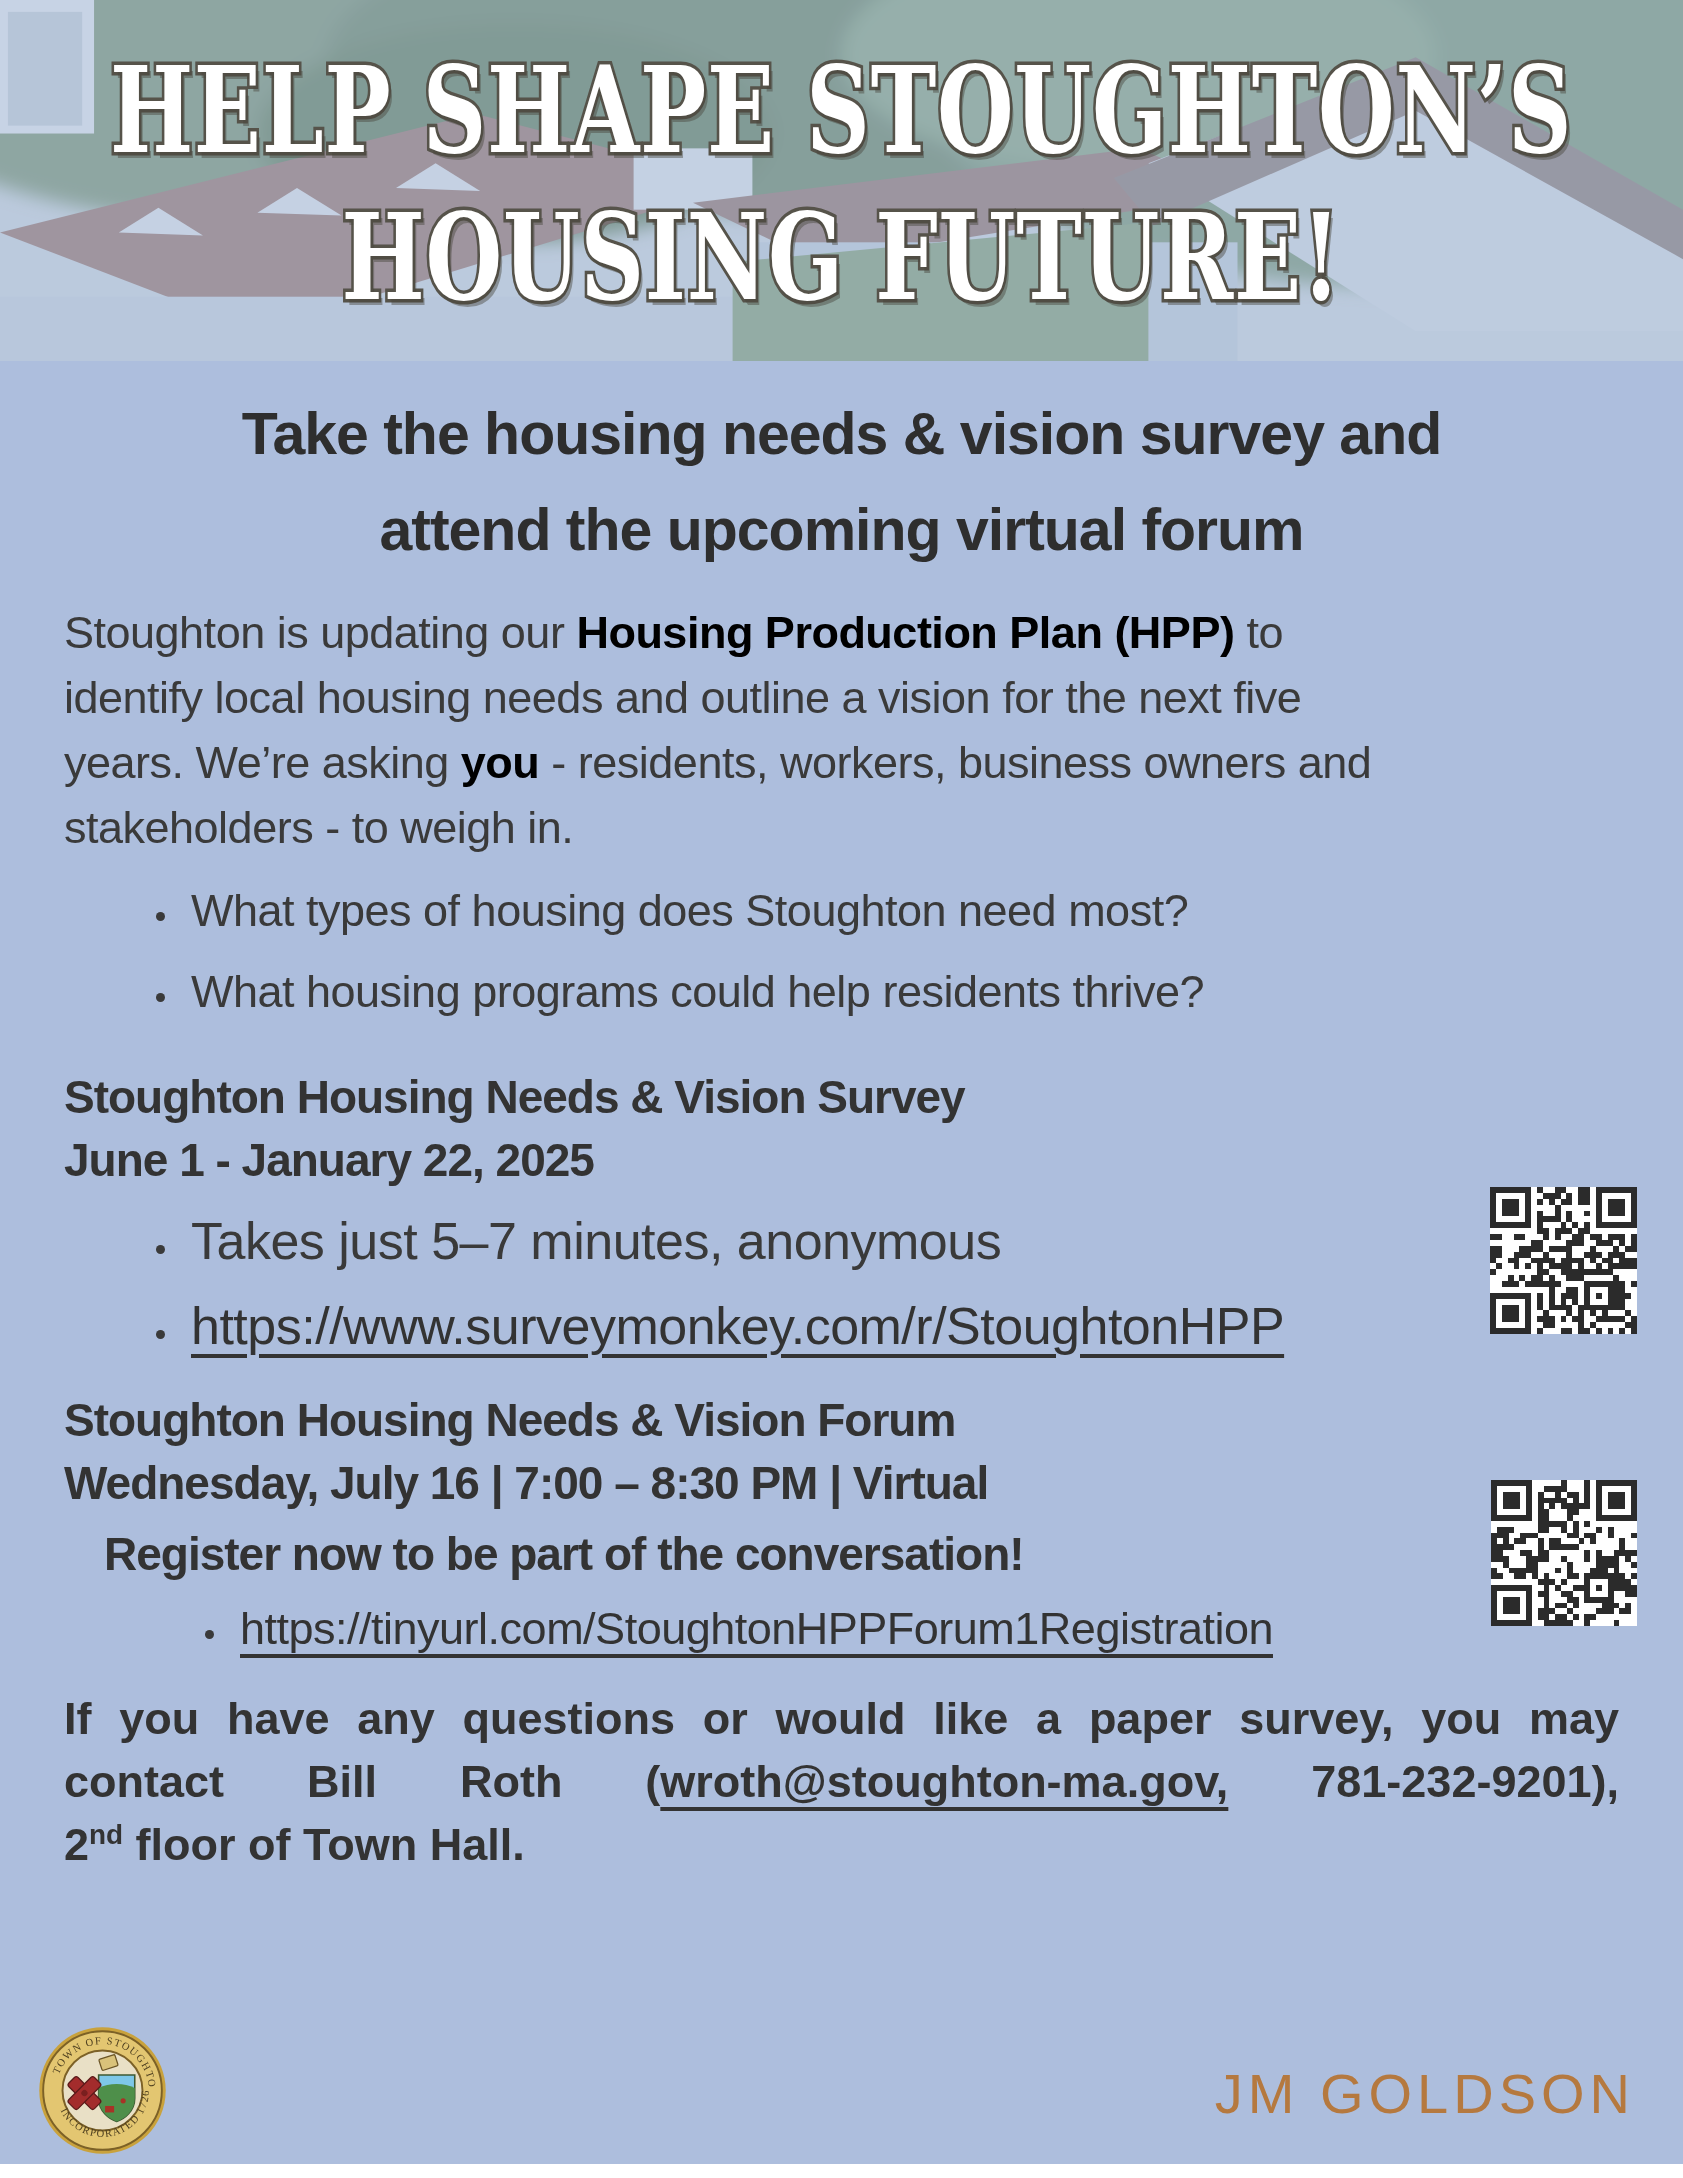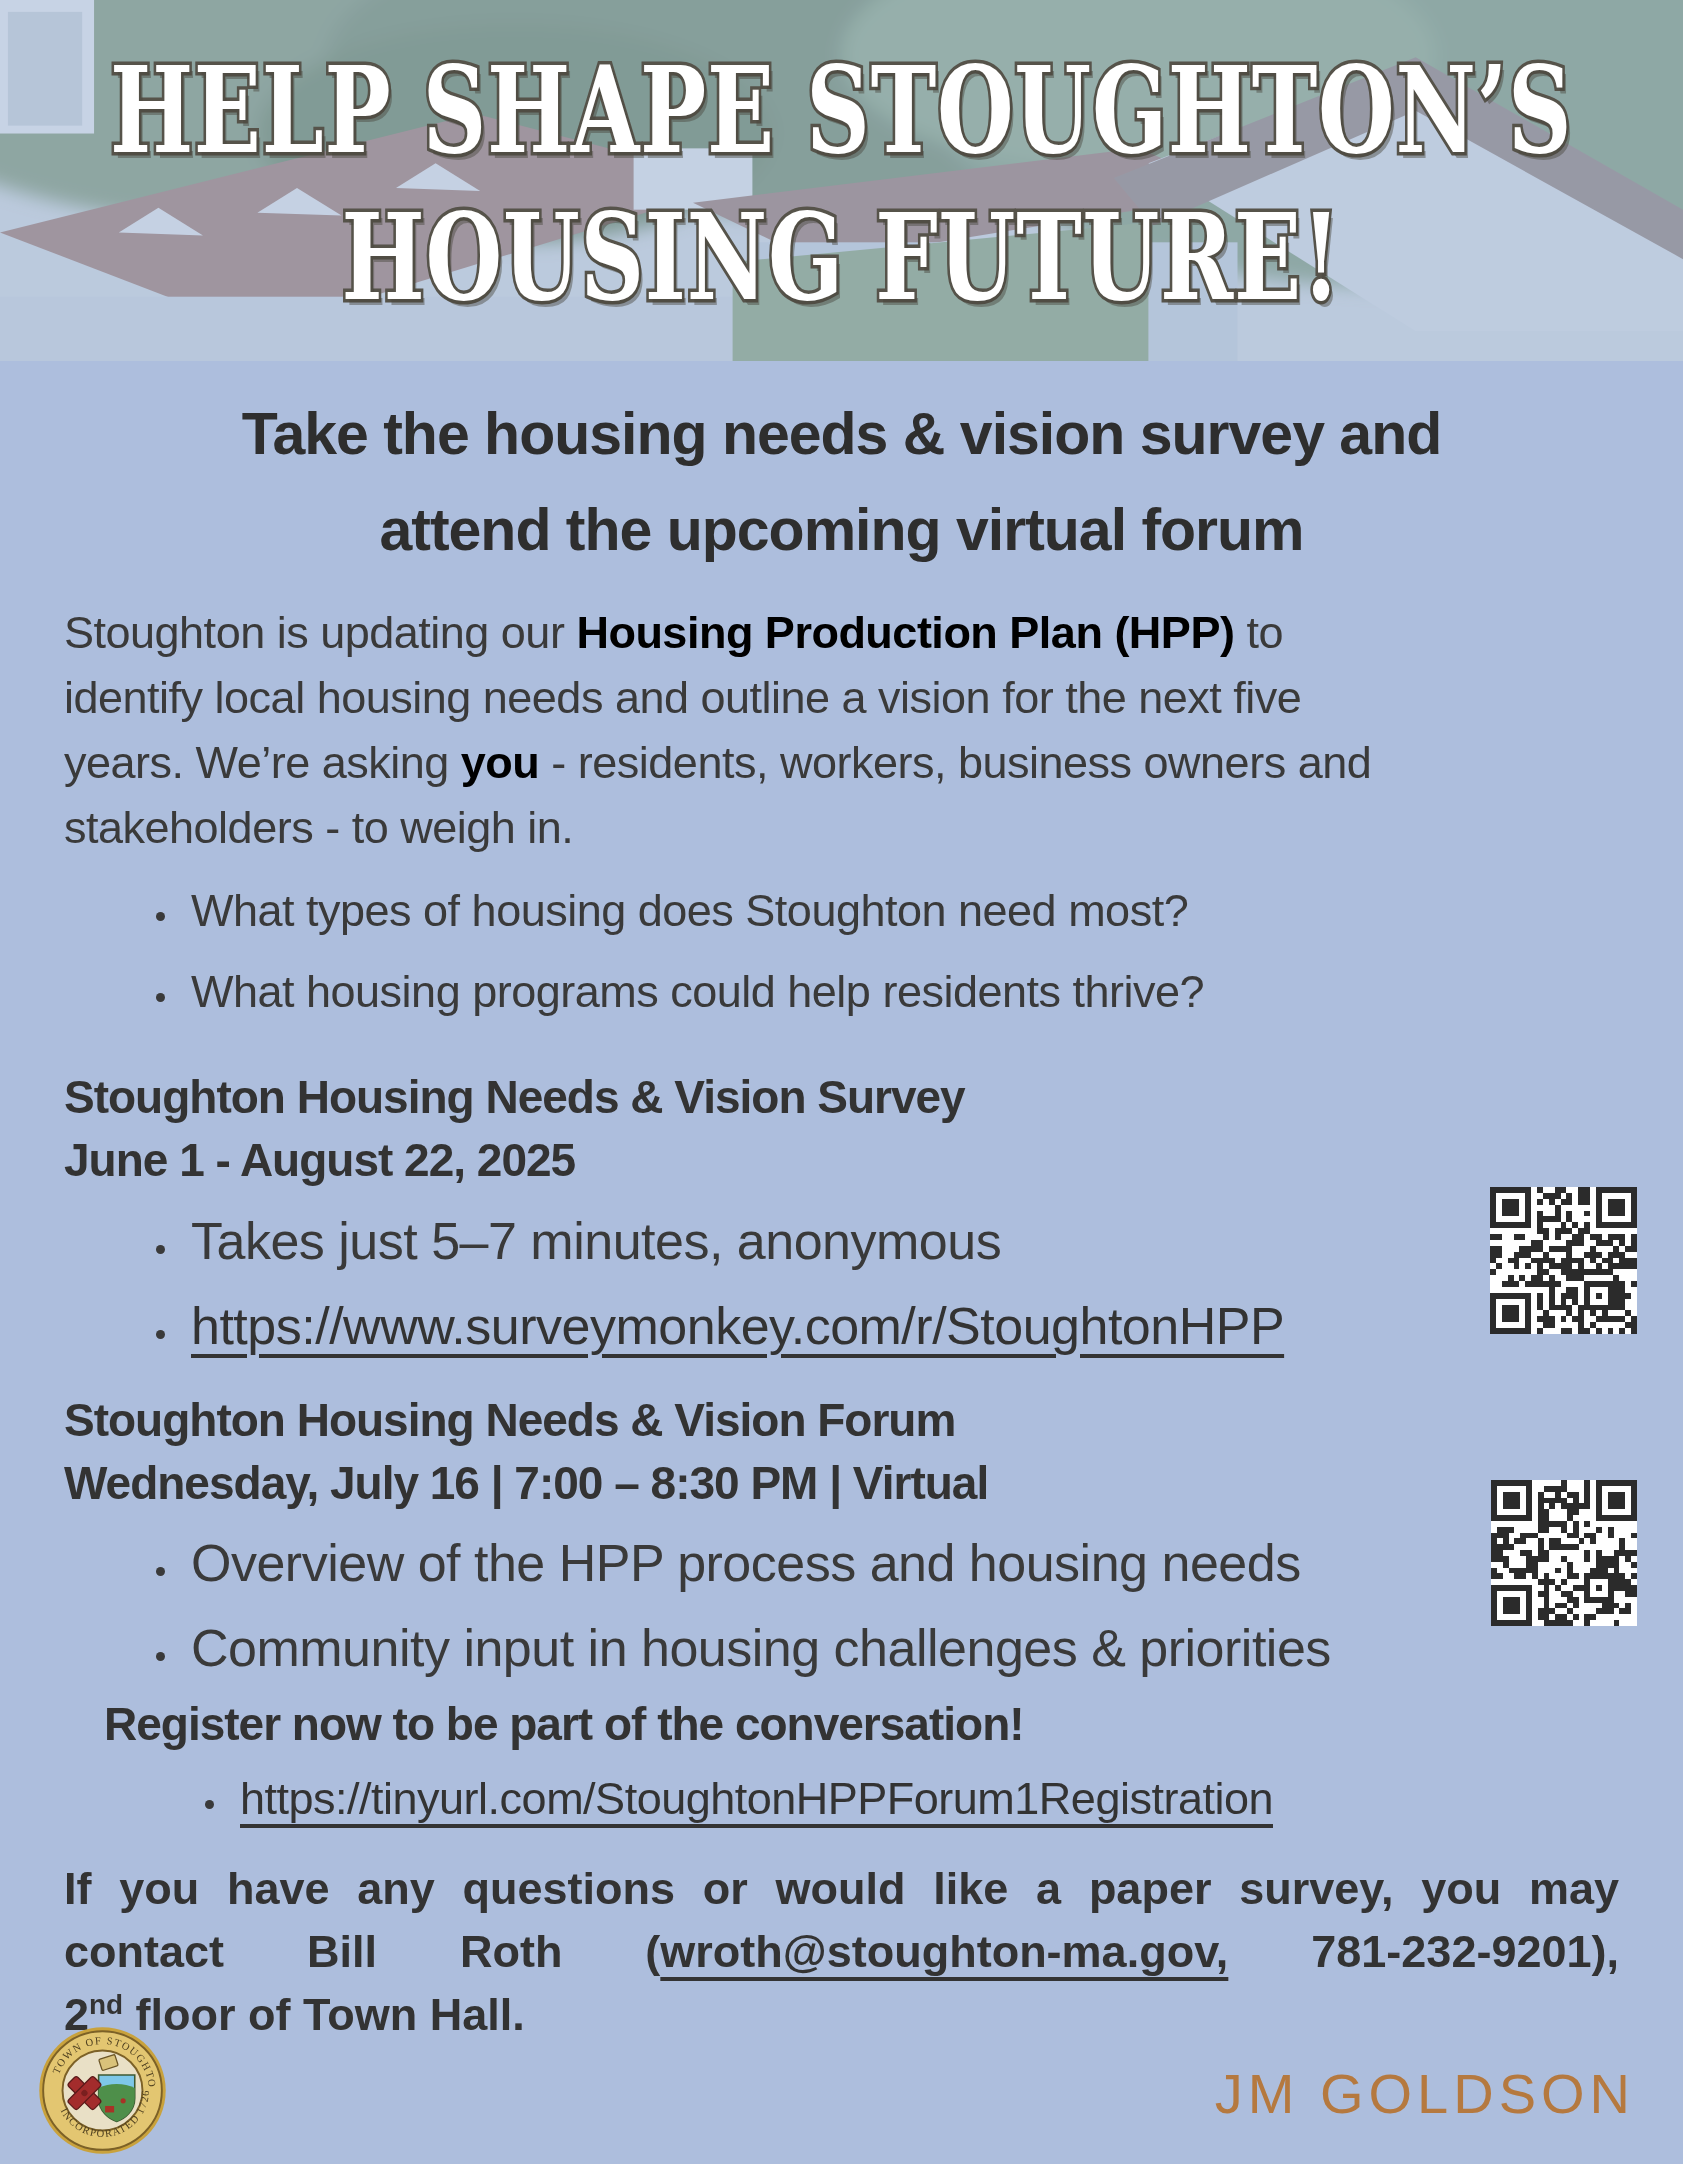--- a/index.html
+++ b/index.html
@@ -116,34 +116,30 @@
 years. We’re asking </span><b>you</b><span> - residents, workers, business owners and
 stakeholders - to weigh in.</span></p>
 
     <ul class="bullets">
       <li>What types of housing does Stoughton need most?</li>
       <li>What housing programs could help residents thrive?</li>
     </ul>
 
     <section>
       <h3 class="sec-h">Stoughton Housing Needs &amp; Vision Survey</h3>
-      <h3 class="sec-h tight">June 1 - August 22, 2025</h3>
+      <h3 class="sec-h tight">June 1 - January 22, 2025</h3>
       <ul class="sub">
         <li>Takes just 5–7 minutes, anonymous</li>
         <li><a class="link">https://www.surveymonkey.com/r/StoughtonHPP</a></li>
       </ul>
     </section>
 
     <section>
       <h3 class="sec-h forum-h">Stoughton Housing Needs &amp; Vision Forum</h3>
       <h3 class="sec-h tight">Wednesday, July 16 | 7:00 – 8:30 PM | Virtual</h3>
-      <ul class="sub">
-        <li>Overview of the HPP process and housing needs</li>
-        <li>Community input in housing challenges &amp; priorities</li>
-      </ul>
       <p class="register">Register now to be part of the conversation!</p>
       <ul class="reg">
         <li><a class="link">https://tinyurl.com/StoughtonHPPForum1Registration</a></li>
       </ul>
     </section>
 
     <p class="contact">
       <span class="jline">If you have any questions or would like a paper survey, you may</span>
       <span class="jline"><span>contact Bill Roth (</span><a class="link">wroth@stoughton-ma.gov,</a><span> 781-232-9201),</span></span>
       <span><span>2</span><sup>nd</sup><span> floor of Town Hall.</span></span>

